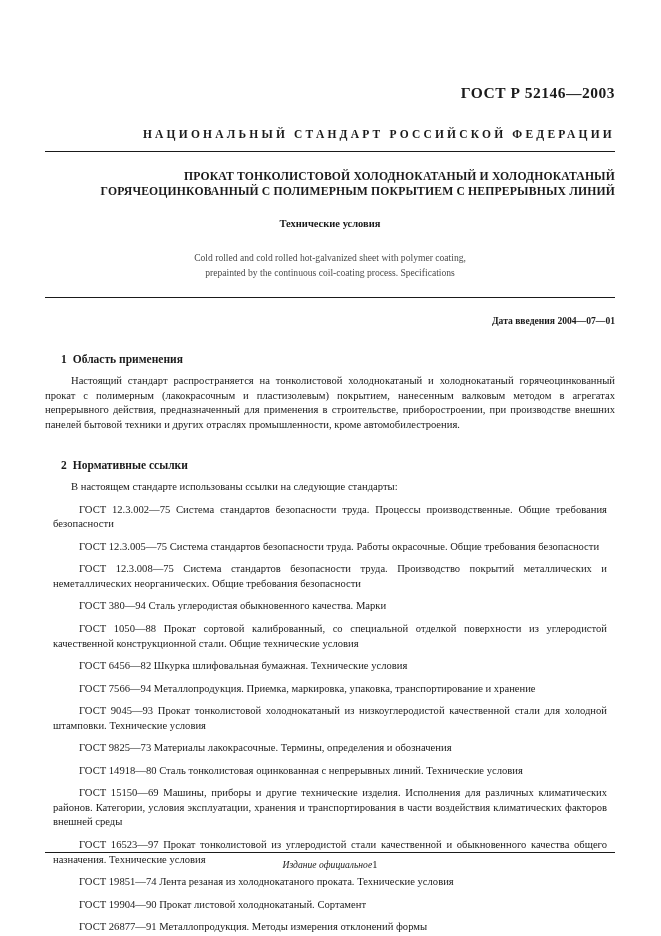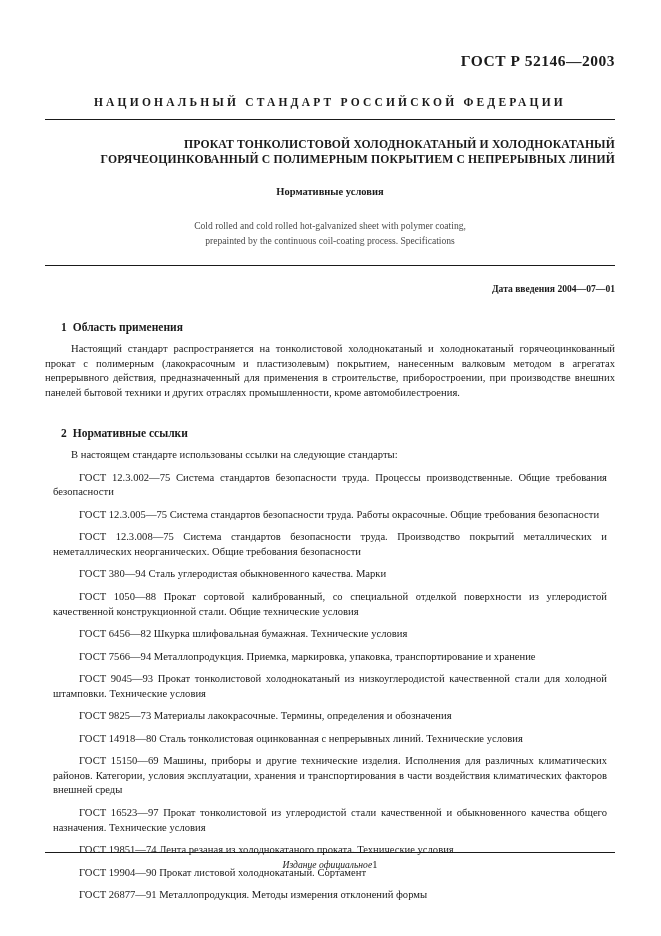--- a/index.html
+++ b/index.html
@@ -29,26 +29,26 @@
     top: 0;
     width: 570px;
   }
 
   
   .std-number {
     text-align: right;
     font-size: 15.5px;
     font-weight: bold;
     letter-spacing: 0.5px;
-    margin-top: 52px;
+    margin-top: 84px;
   }
 
   
   .national {
-    text-align: center;
+    text-align: right;
     font-size: 11.5px;
     font-weight: bold;
     letter-spacing: 3.2px;
     margin-top: 26px;
   }
 
   .rule {
     border: 0;
     border-top: 1.2px solid #1a1a1a;
     margin: 11px 0 0 0;
@@ -151,21 +151,21 @@
 
     <div class="national">НАЦИОНАЛЬНЫЙ СТАНДАРТ РОССИЙСКОЙ ФЕДЕРАЦИИ</div>
 
     <hr class="rule">
 
     <div class="title-block">
       <div class="title-line">ПРОКАТ ТОНКОЛИСТОВОЙ ХОЛОДНОКАТАНЫЙ И ХОЛОДНОКАТАНЫЙ</div>
       <div class="title-line">ГОРЯЧЕОЦИНКОВАННЫЙ С ПОЛИМЕРНЫМ ПОКРЫТИЕМ С НЕПРЕРЫВНЫХ ЛИНИЙ</div>
     </div>
 
-    <div class="subtitle">Нормативные условия</div>
+    <div class="subtitle">Технические условия</div>
 
     <div class="english">
       <div>Cold rolled and cold rolled hot-galvanized sheet with polymer coating,</div>
       <div>prepainted by the continuous coil-coating process. Specifications</div>
     </div>
 
     <div class="rule2-wrap">
       <hr class="rule thin">
     </div>
 

